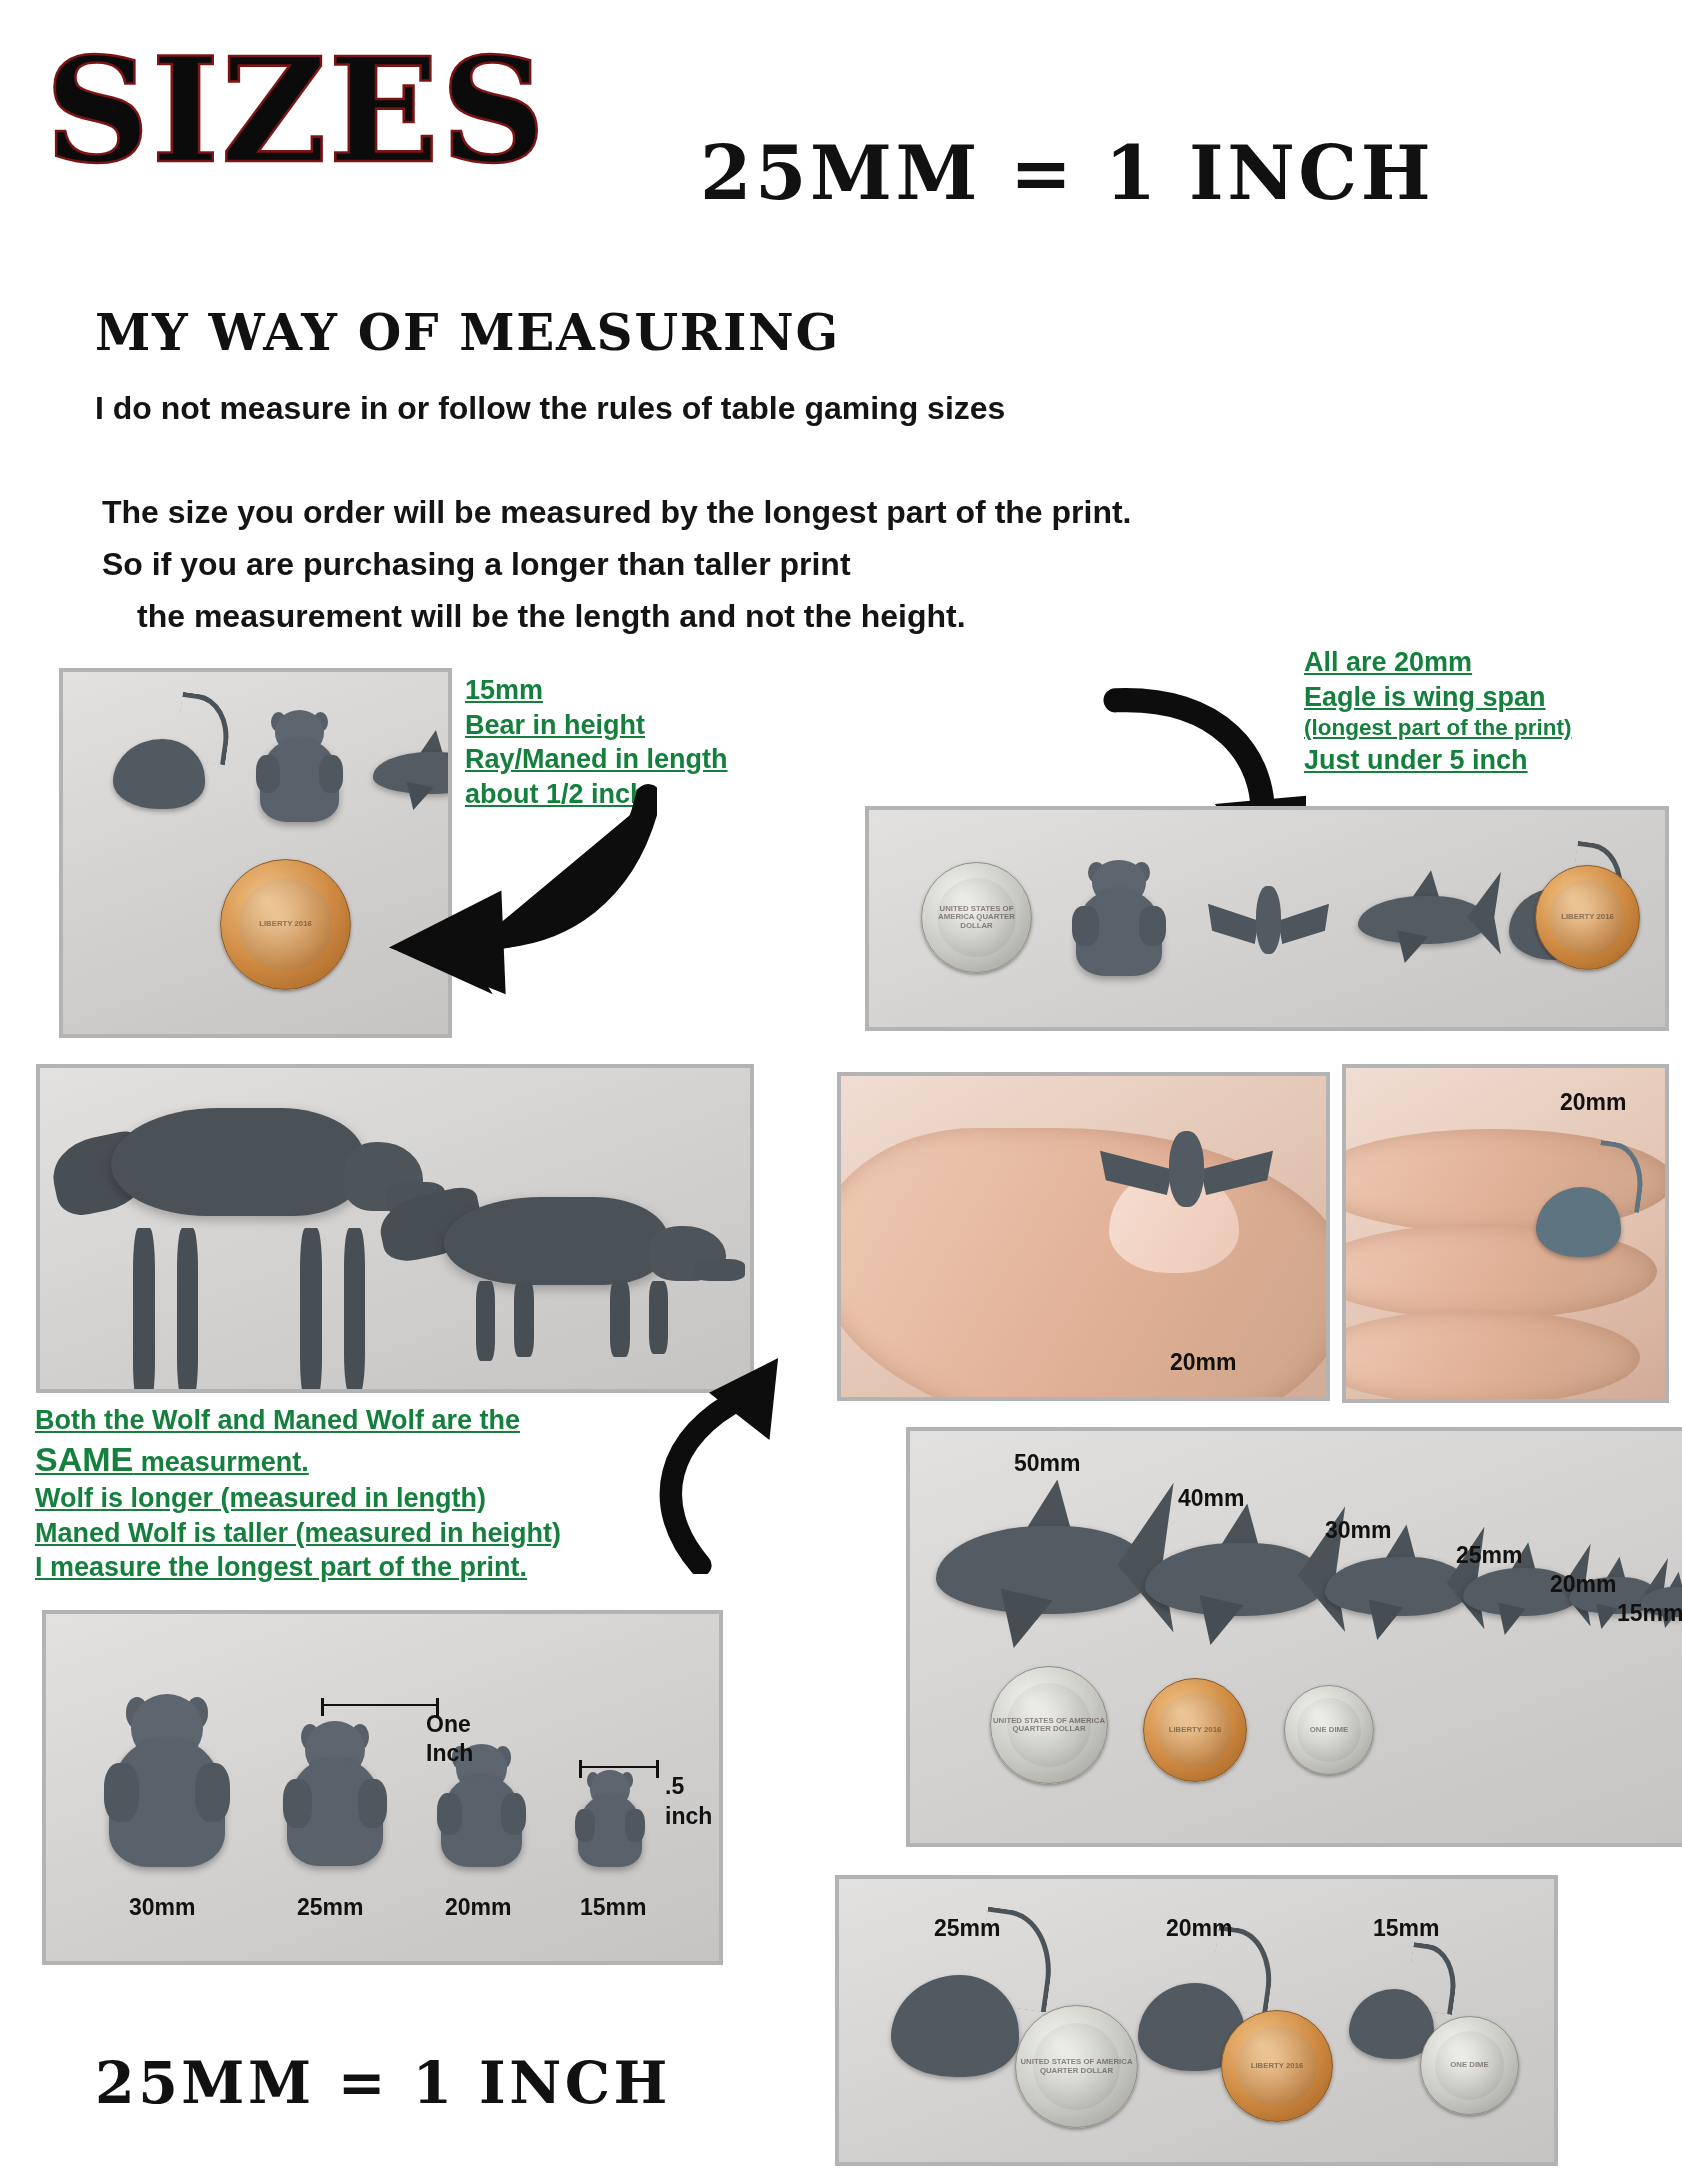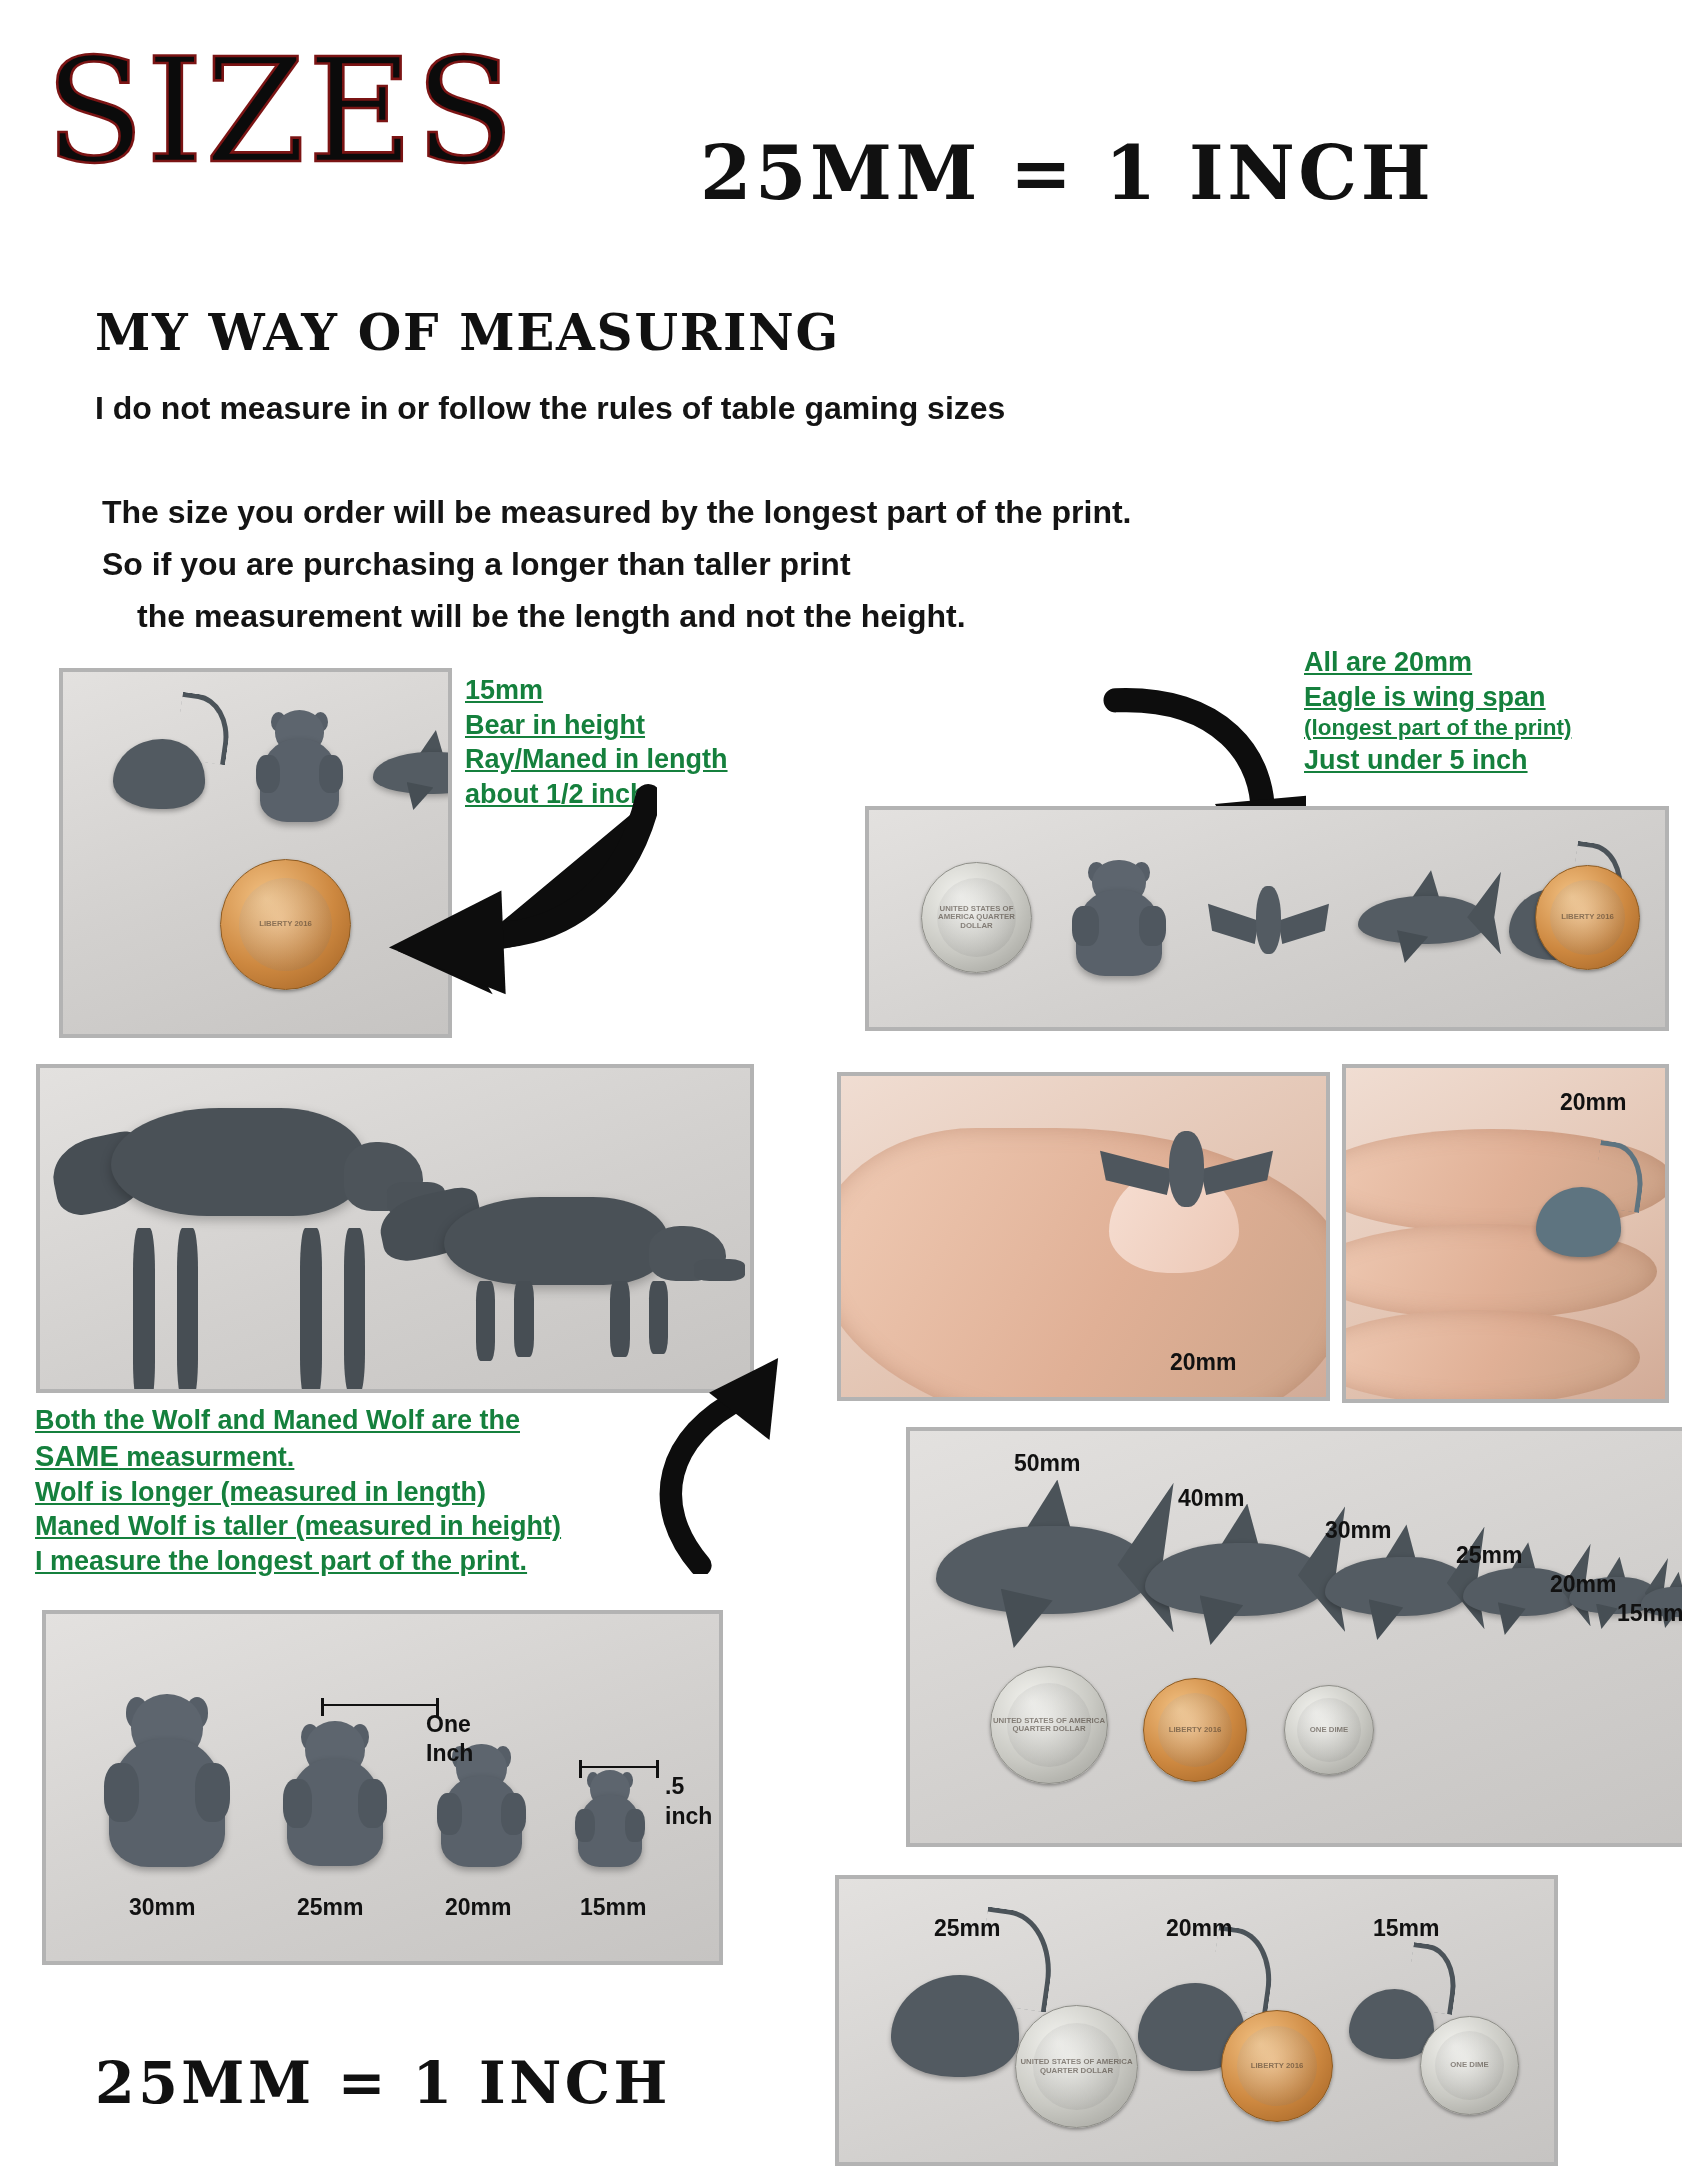--- a/index.html
+++ b/index.html
@@ -9,21 +9,21 @@
     background:#ffffff;
     font-family:"Liberation Sans", sans-serif;
     position:relative;
     overflow:hidden;
   }
   .abs { position:absolute; }
 
   
   .title-sizes {
     font-family:"DejaVu Serif", serif;
-    font-weight:normal;
+    font-weight:bold;
     font-size:145px;
     letter-spacing:1.7px;
     color:#0b0b0b;
     -webkit-text-stroke:2.6px #7b1414;
     line-height:0.95;
   }
   .title-conv {
     font-family:"DejaVu Serif", serif;
     font-weight:bold;
     font-size:74px;
@@ -403,21 +403,21 @@
 </div>
 
 <svg class="arrow-svg" viewBox="0 0 190 250" style="left:640px; top:1358px; width:164px; height:216px;">
   <path d="M70,240 C10,170 30,90 120,45" stroke="#0d0d0d" stroke-width="26" fill="none" stroke-linecap="round"></path>
   <polygon points="80,40 160,0 150,95" fill="#0d0d0d"></polygon>
 </svg>
 
 <div class="abs note" style="left:35px; top:1403px; width:683px;">
   <div>Both the Wolf and Maned Wolf are the</div>
   <div>
-    <span style="font-size:29px;">SAME</span><span> measurment.</span>
+    <span style="font-size:34px;">SAME</span><span> measurment.</span>
   </div>
   <div>Wolf is longer (measured in length)</div>
   <div>Maned Wolf is taller (measured in height)</div>
   <div>I measure the longest part of the print.</div>
 </div>
 
 <div class="photo skin" style="left:837px; top:1072px; width:493px; height:329px;">
   <div class="inner"></div>
   <div class="finger" style="left:-26px; top:52px; width:536px; height:311px; border-radius:30% 55% 40% 60%/40% 50% 50% 60%;"></div>
   <div class="nail" style="left:268px; top:93px; width:130px; height:104px;"></div>

